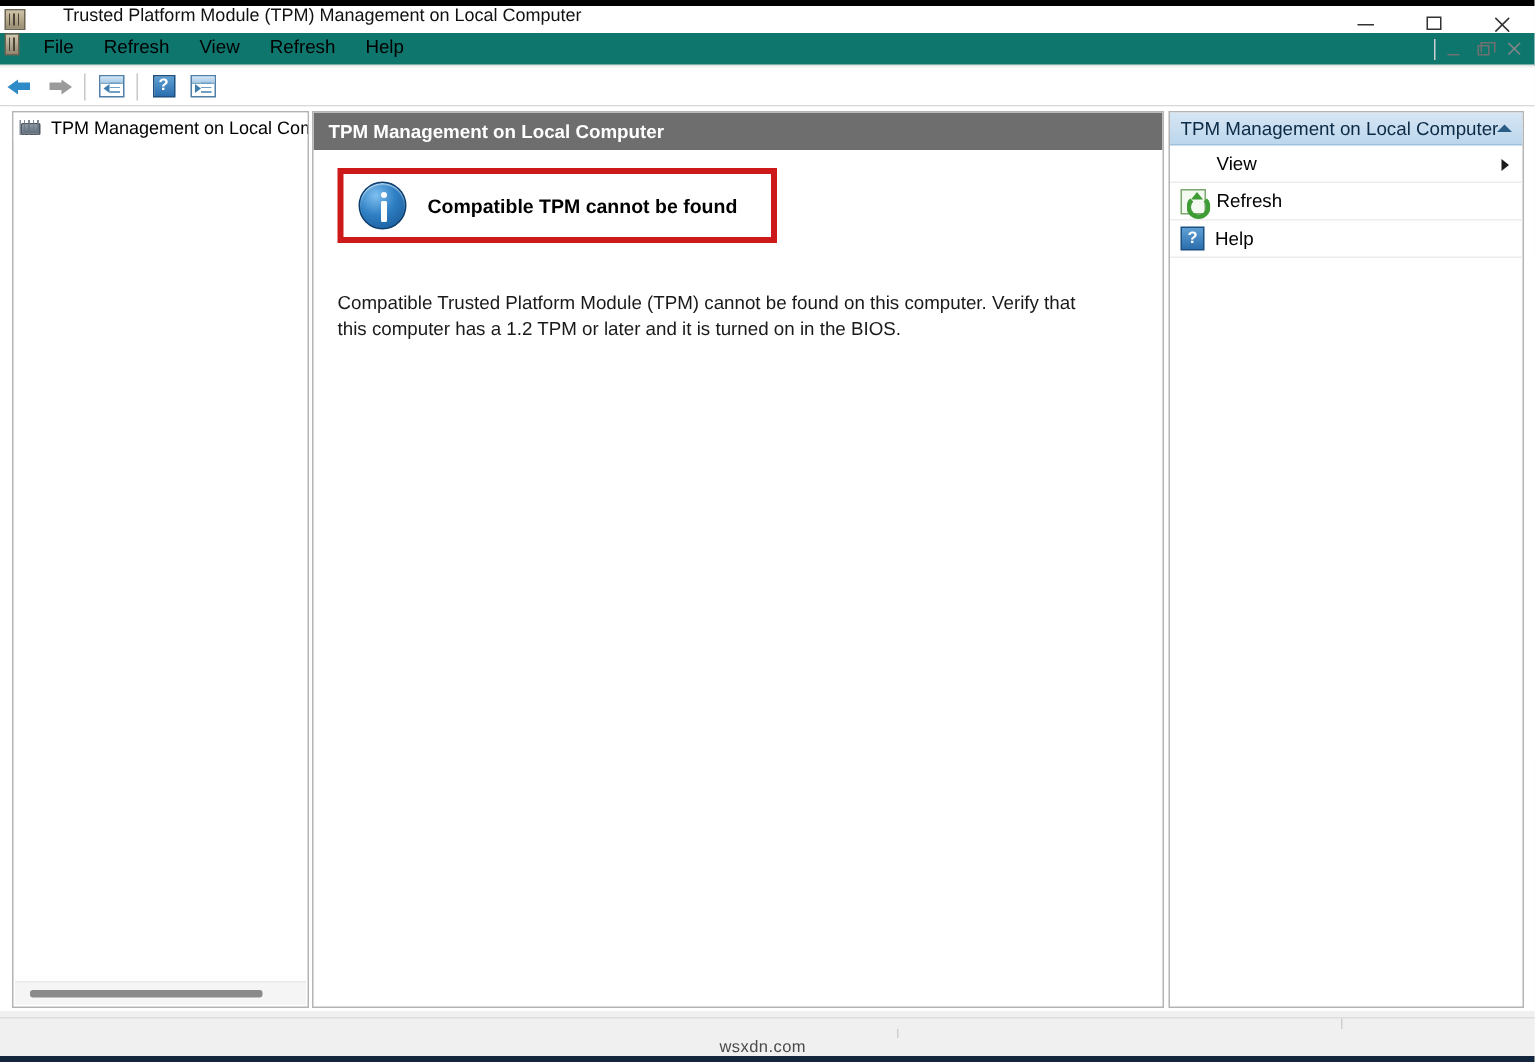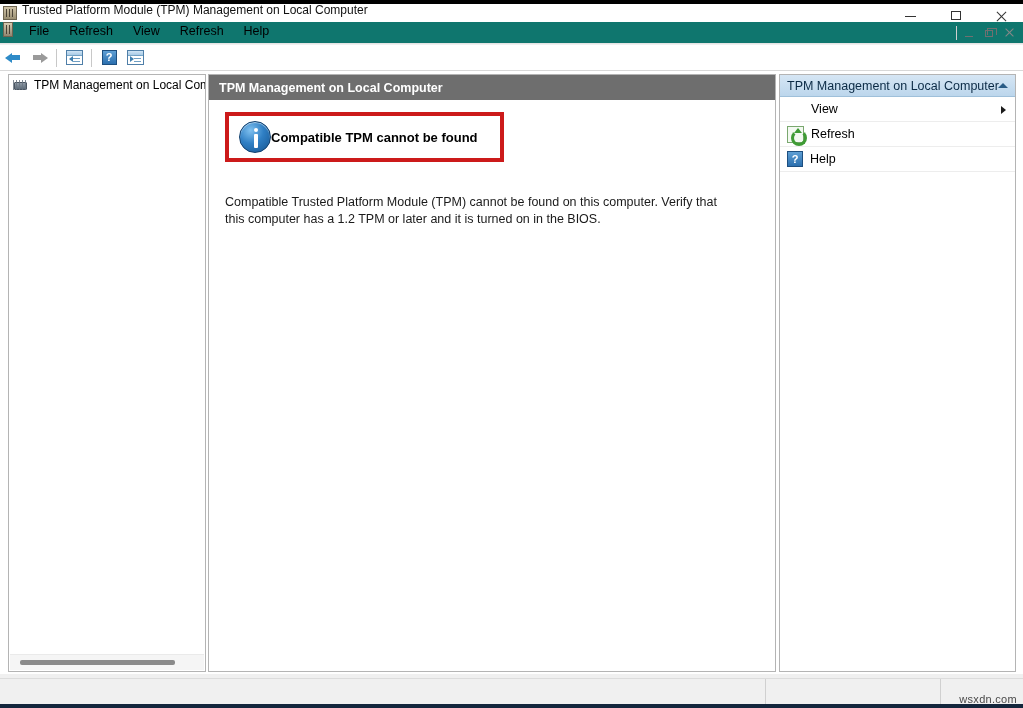--- a/index.html
+++ b/index.html
@@ -31,20 +31,21 @@
 
   
   .titlebar {
     position: absolute;
     left: 0; top: 4px;
     width: 1023px; height: 18px;
     background: #ffffff;
     display: flex;
     align-items: center;
     overflow: hidden;
+    gap: 20px;
   }
   .titlebar-icon {
     width: 14px; height: 14px;
     margin-left: 3px; margin-right: 5px;
     position: relative;
     flex: none;
     background: linear-gradient(180deg,#cfc3a8,#9a8f72);
     border: 1px solid #6d6450;
   }
   .titlebar-icon:before {
@@ -333,20 +334,21 @@
     align-items: center;
     padding-left: 10px;
   }
   .result-body {
     padding: 10px 16px 0 16px;
     position: relative;
   }
   .alert-box {
     display: inline-flex;
     align-items: center;
+    gap: 14px;
     border: 4px solid #cc1a1a;
     padding: 5px 22px 5px 10px;
     background: #ffffff;
     margin-top: 2px;
   }
   .info-icon {
     width: 32px; height: 32px;
     border-radius: 50%;
     background: radial-gradient(circle at 35% 28%, #7fc0ef 0%, #2f7fc4 45%, #14538f 100%);
     border: 1px solid #0e3e६e;
@@ -482,20 +484,21 @@
 
   
   .statusbar {
     position: absolute;
     left: 0; bottom: 4px;
     width: 1023px; height: 26px;
     background: #f0f0f0;
     border-top: 1px solid #dcdcdc;
     display: flex;
     align-items: center;
+    flex-direction: column;
   }
   .status-seg {
     height: 26px;
     border-right: 1px solid #d0d0d0;
   }
   .status-seg.a { width: 766px; }
   .status-seg.b { width: 175px; }
   .status-watermark {
     flex: 1;
     height: 26px;

